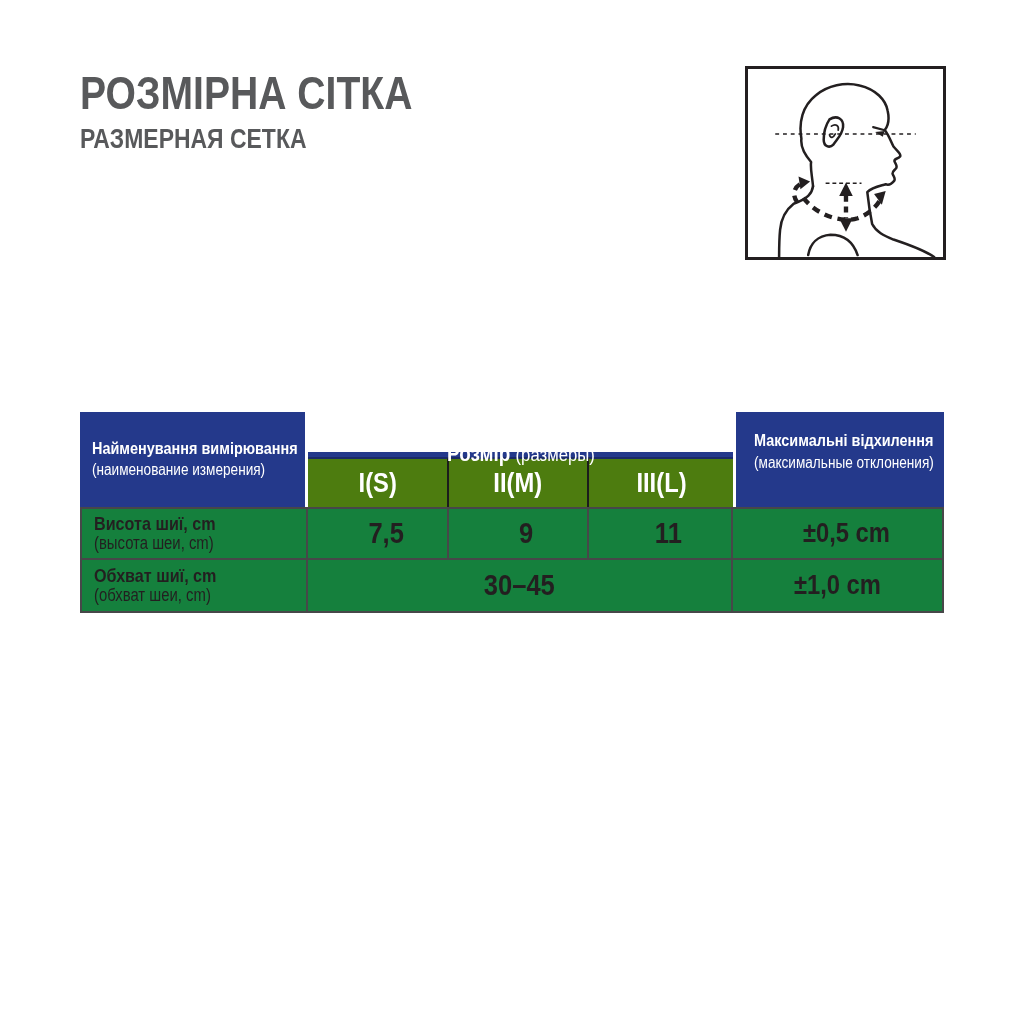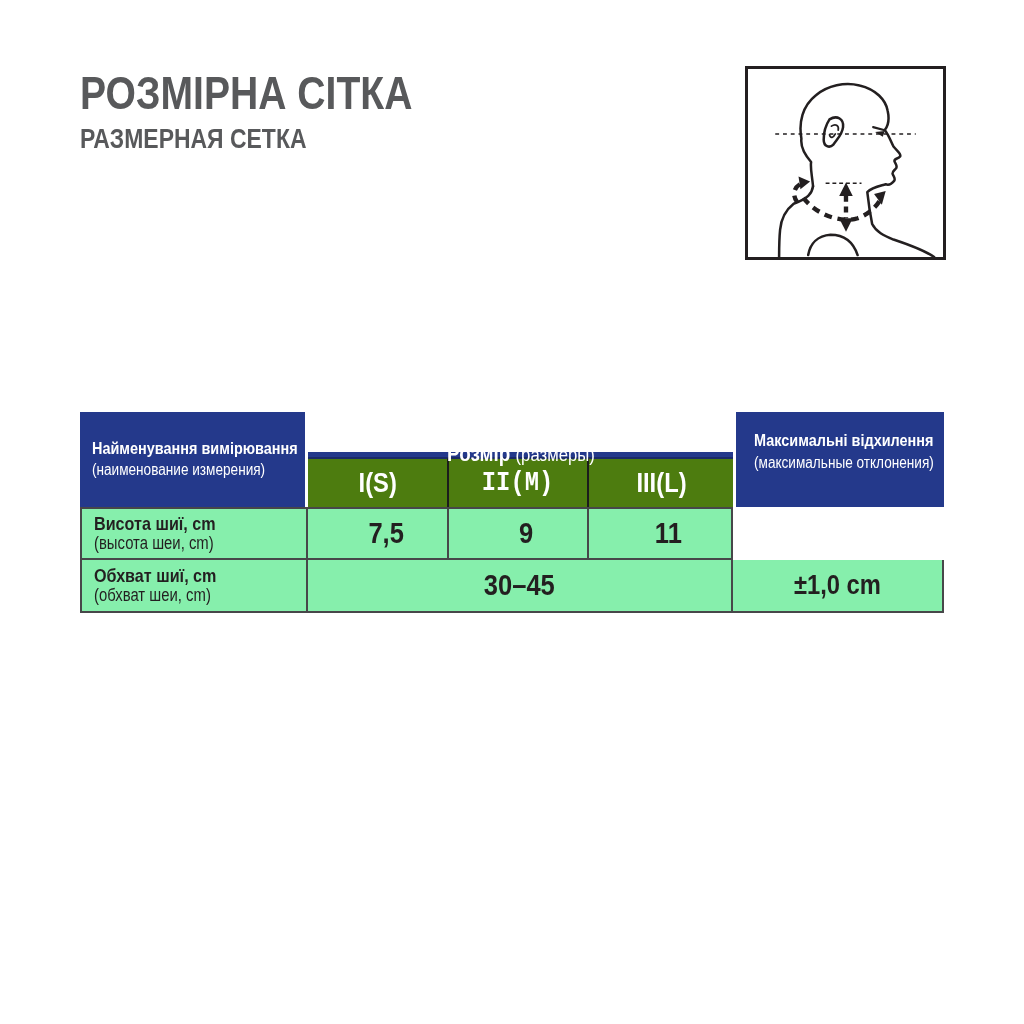--- a/index.html
+++ b/index.html
@@ -41,24 +41,24 @@
     display:flex;flex-direction:column;justify-content:center;padding:4px 6px 19px 18px;}
   .hd-bold{font-size:17px;font-weight:700;line-height:1.1;}
   .hd-paren{font-size:16px;font-weight:400;line-height:1.2;margin-top:2px;}
   .size-word{font-size:21.5px;font-weight:700;}
   .size-word .paren{font-weight:400;font-size:19px;}
 
   .cell-green{background:#4d7c0f;color:#fff;grid-row:2;
     display:flex;align-items:center;justify-content:center;
     font-size:27px;font-weight:700;border-top:2px solid #1B2A66;}
   .cell-green.g1{grid-column:2;border-right:2px solid #1C1C1C;}
-  .cell-green.g2{grid-column:3;border-right:2px solid #1C1C1C;font-family:Liberation Mono, monospace;}
+  .cell-green.g2{grid-column:3;border-right:2px solid #1C1C1C;}
   .cell-green.g3{grid-column:4;}
 
-  .bd{background:#86efac;color:#231F20;border-color:#474749;}
+  .bd{background:#15803d;color:#231F20;border-color:#474749;}
   .row1{grid-row:3;border-top:2px solid #474749;border-bottom:2px solid #474749;padding-left:17px;}
   .row2{grid-row:4;border-bottom:2px solid #474749;}
   .cell-label{display:flex;flex-direction:column;justify-content:center;padding:2px 10px 2px 12px;
     border-left:2px solid #474749;border-right:2px solid #474749;grid-column:1;}
   .lbl-uk{font-size:19px;font-weight:700;line-height:1.12;}
   .lbl-ru{font-size:17.5px;font-weight:400;line-height:1.12;}
   .cell-val{display:flex;align-items:center;justify-content:center;
     font-size:29px;font-weight:700;border-right:2px solid #474749;}
   .v1{grid-column:2;} .v2{grid-column:3;} .v3{grid-column:4;}
   .cell-val-merged{grid-column:2/5;display:flex;align-items:center;justify-content:center;
@@ -146,20 +146,23 @@
   </div>
   <div class="bd row1 cell-val v1">
     <span class="condc">7,5</span>
   </div>
   <div class="bd row1 cell-val v2">
     <span class="condc">9</span>
   </div>
   <div class="bd row1 cell-val v3">
     <span class="condc">11</span>
   </div>
+  <div class="bd row1 cell-max">
+    <span class="condc">±0,5 cm</span>
+  </div>
 
   <div class="bd row2 cell-label">
     <div class="lbl-uk"><span class="cond">Обхват шиї, cm</span></div>
     <div class="lbl-ru"><span class="cond">(обхват шеи, cm)</span></div>
   </div>
   <div class="bd row2 cell-val-merged">
     <span class="condc">30–45</span>
   </div>
   <div class="bd row2 cell-max">
     <span class="condc">±1,0 cm</span>

